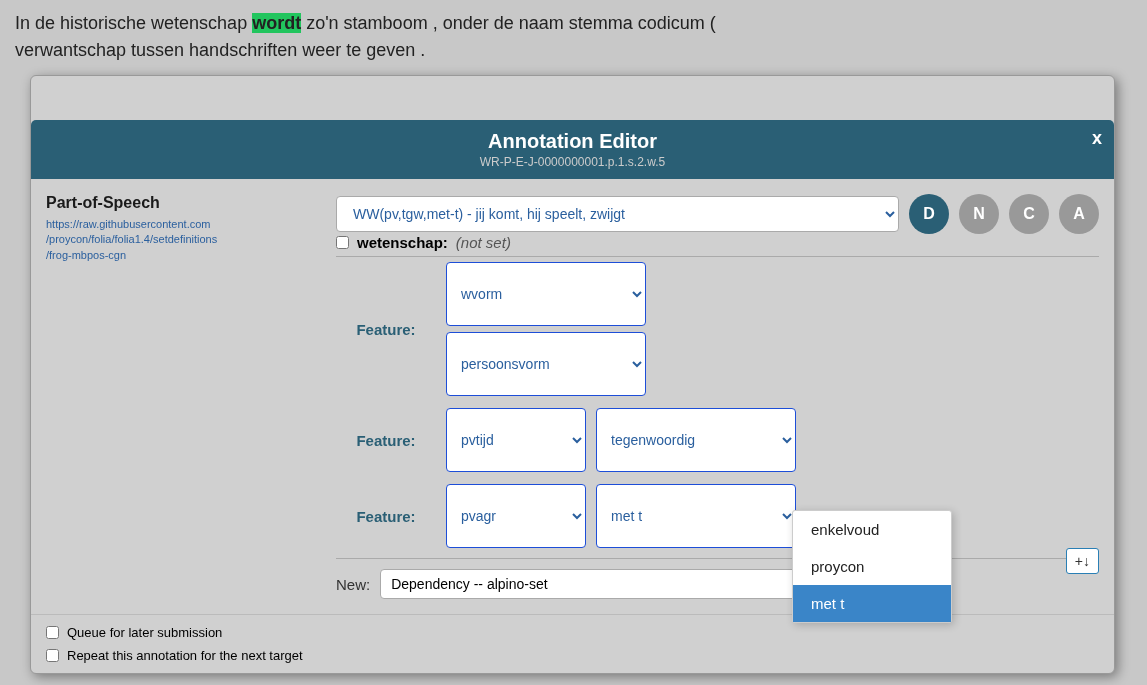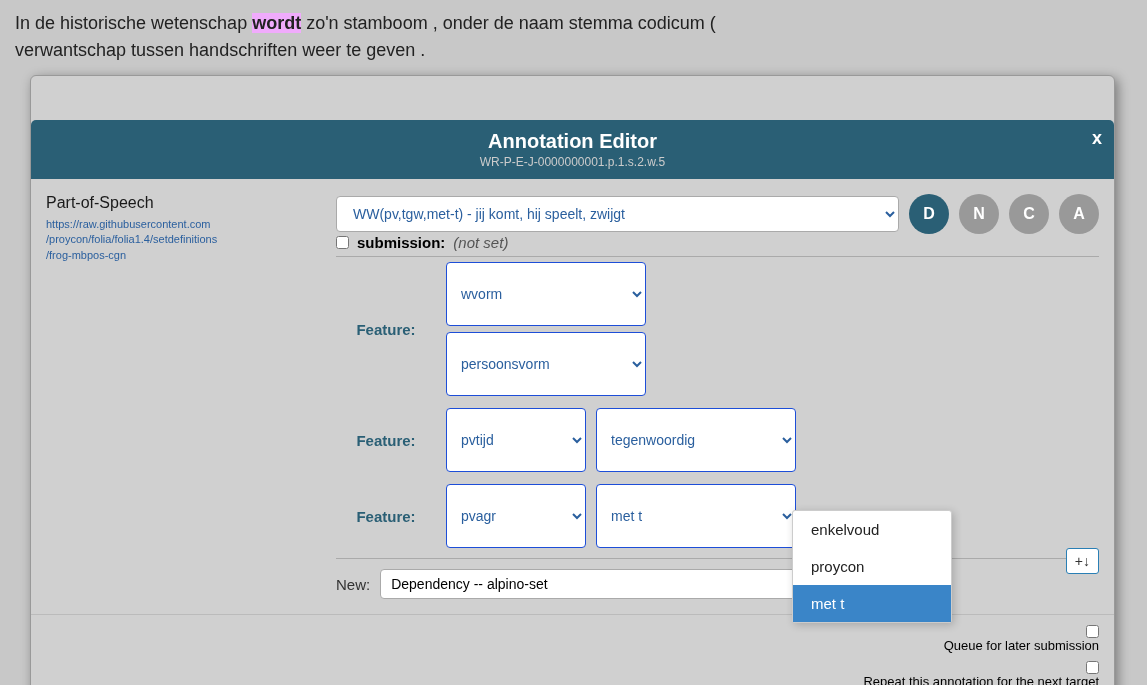--- a/index.html
+++ b/index.html
@@ -20,21 +20,21 @@
       left: 0;
       width: 100%;
       padding: 10px 15px;
       font-size: 18px;
       line-height: 1.5;
       color: #222;
       z-index: 0;
     }
 
     .highlight-word {
-      background: #f0abfc;
+      background: #22c55e;
       font-weight: bold;
     }
 
     
     .modal-overlay {
       position: absolute;
       top: 75px;
       left: 30px;
       width: 1085px;
       background: #d0d0d0;
@@ -85,21 +85,21 @@
       gap: 10px;
     }
 
     
     .left-panel {
       width: 280px;
       flex-shrink: 0;
     }
 
     .pos-title {
-      font-weight: normal;
+      font-weight: bold;
       font-size: 16px;
       color: #1a1a1a;
       margin-bottom: 5px;
     }
 
     .pos-url {
       font-size: 11px;
       color: #2a5f9e;
       line-height: 1.4;
     }
@@ -246,23 +246,23 @@
     .bottom-section {
       padding: 10px 15px;
       display: flex;
       flex-direction: column;
       gap: 8px;
       border-top: 1px solid #bbb;
     }
 
     .checkbox-row {
       display: flex;
-      align-items: flex-end;
+      align-items: center;
+      gap: 8px;
       font-size: 13px;
-      flex-direction: column;
     }
 
     
     .dropdown-menu {
       position: absolute;
       background: white;
       border: 1px solid #ccc;
       border-radius: 3px;
       box-shadow: 2px 2px 8px rgba(0,0,0,0.2);
       z-index: 100;
@@ -329,21 +329,21 @@
           <option value="WW(pv,tgw,met-t) - jij komt, hij speelt, zwijgt">WW(pv,tgw,met-t) - jij komt, hij speelt, zwijgt</option>
         </select>
         <button class="btn-circle btn-d">D</button>
         <button class="btn-circle btn-n">N</button>
         <button class="btn-circle btn-c">C</button>
         <button class="btn-circle btn-a">A</button>
       </div>
 
       <div class="confidence-row">
         <input type="checkbox" style="">
-        <span class="confidence-label">submission:</span>
+        <span class="confidence-label">wetenschap:</span>
         <span class="confidence-value">(not set)</span>
       </div>
 
       <hr class="divider">
 
       <div class="features-area">
 
         <div class="feature-row">
           <span class="feature-label">Feature:</span>
           <div style="display:flex;flex-direction:column;gap:6px;">

